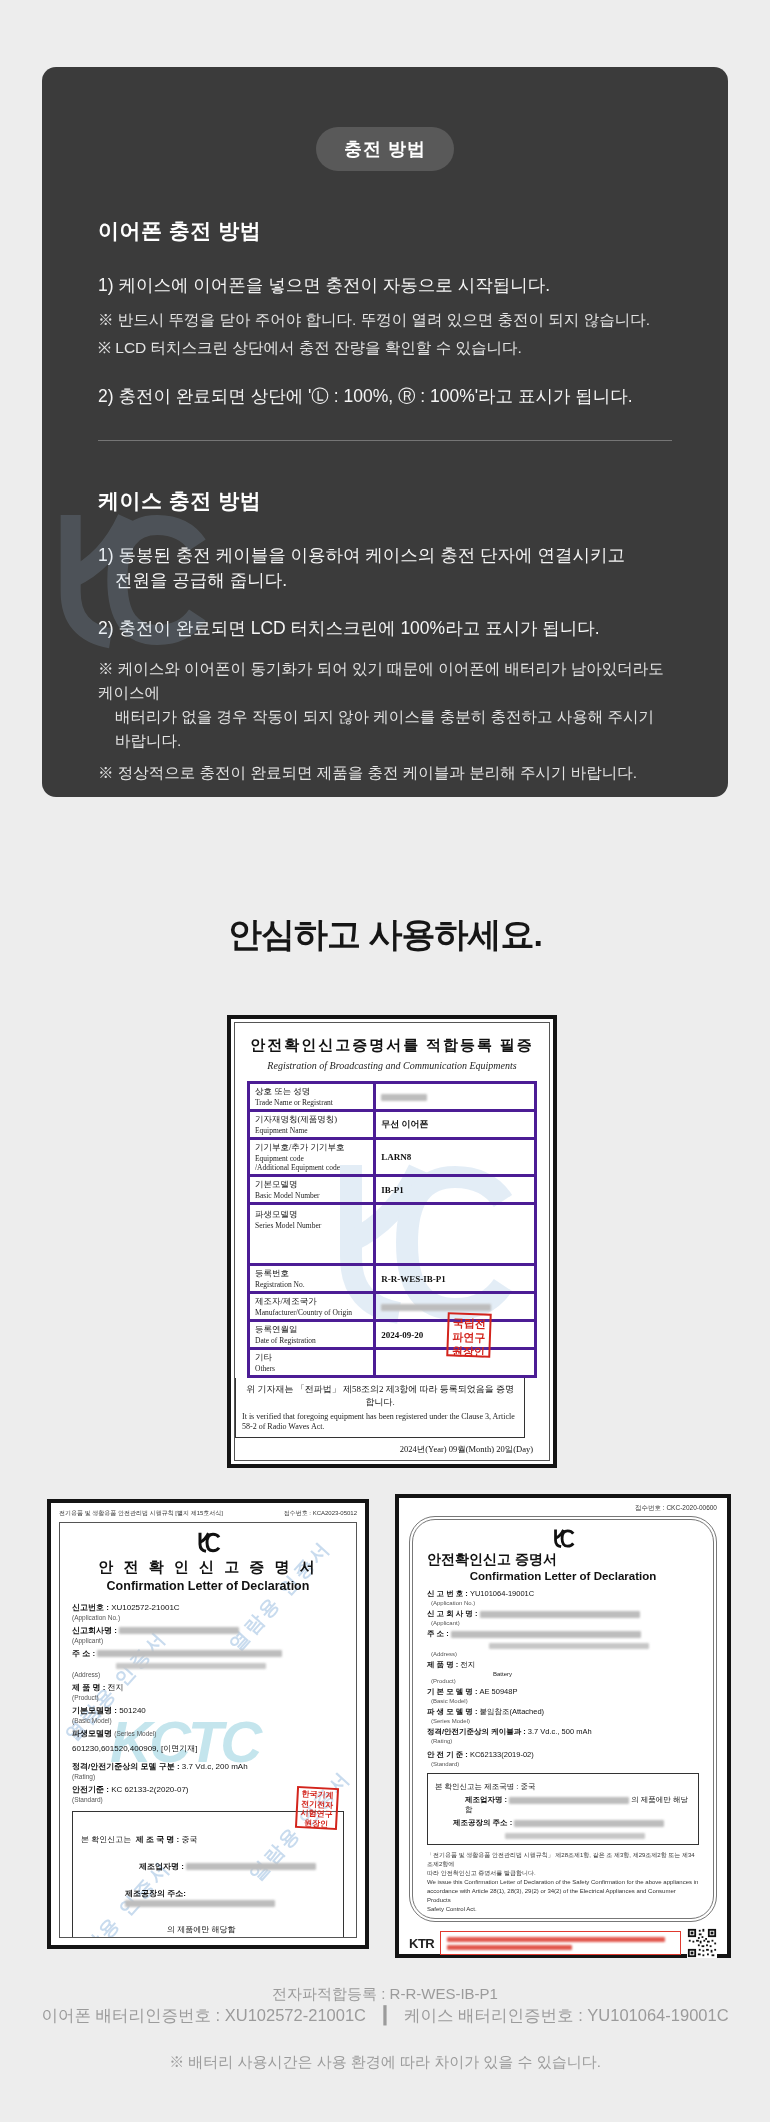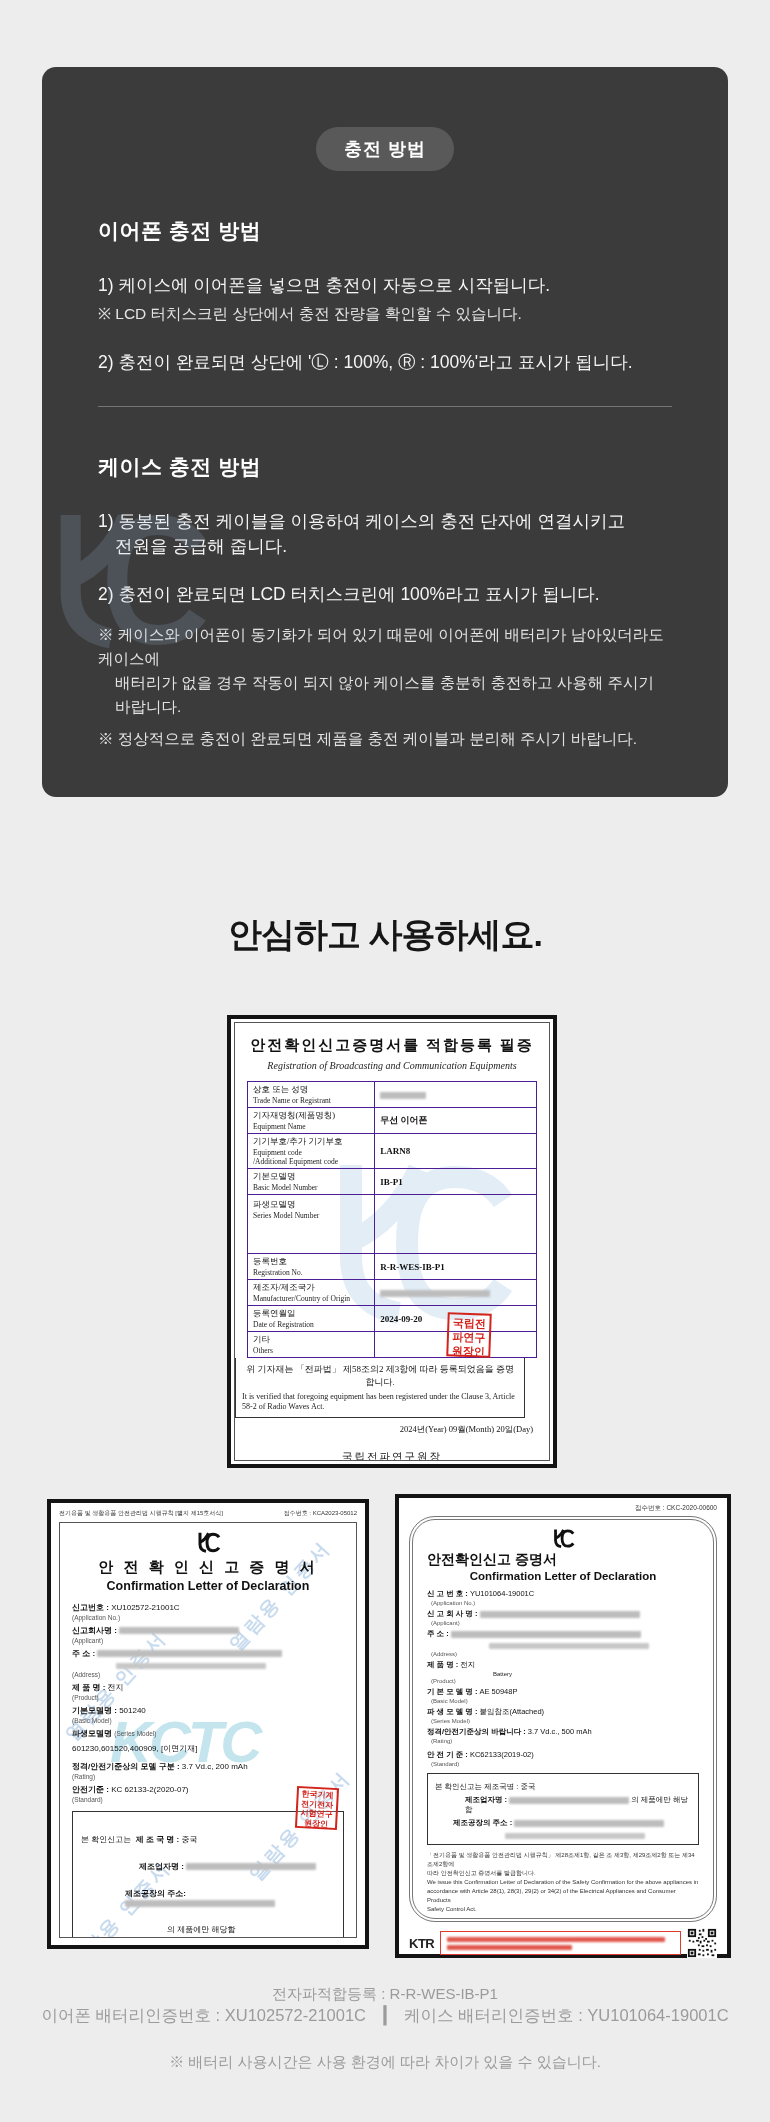--- a/index.html
+++ b/index.html
@@ -23,21 +23,21 @@
   .cert{position:absolute;background:#fff;border:4px solid #141414;box-sizing:border-box;}
   .serif{font-family:"Liberation Serif",serif;}
 
   
   .cert1{left:227px;top:1015px;width:330px;height:453px;padding:3px;}
   .cert1-inner{border:1px solid #555;height:100%;box-sizing:border-box;position:relative;overflow:hidden;background:#fff;}
   .c1-wm{position:absolute;left:60px;top:90px;opacity:.5;pointer-events:none;}
   .c1-title{margin-top:13px;text-align:center;font-size:15px;font-weight:bold;letter-spacing:2px;color:#111;position:relative;}
   .c1-sub{margin-top:5px;text-align:center;font-size:10px;font-style:italic;color:#222;position:relative;}
   .c1-table{width:calc(100% - 24px);margin:10px 12px 0;border-collapse:collapse;position:relative;}
-  .c1-table td{border:1px solid #4c1d95;padding:2px 5px;vertical-align:middle;}
+  .c1-table td{border:3px solid #4c1d95;padding:2px 5px;vertical-align:middle;}
   .c1-lab{width:44%;}
   .c1-ko{font-size:8.5px;color:#111;}
   .c1-en{font-size:7.5px;color:#222;}
   .c1-val{font-size:9px;font-weight:bold;color:#111;}
   .row-tall td{height:52px;vertical-align:top;padding-top:4px;}
   .c1-stmt{width:calc(100% - 24px);margin:0 0;border:1px solid #333;border-top:none;box-sizing:border-box;padding:5px 6px 4px;position:relative;}
   .c1-stmt-ko{font-size:9px;text-align:center;color:#111;}
   .c1-stmt-en{font-size:8px;color:#222;margin-top:3px;line-height:1.3;}
   .c1-date{margin:6px 16px 0 0;text-align:right;font-size:8.5px;color:#111;position:relative;}
   .c1-signer{margin-top:14px;text-align:center;font-size:10.5px;letter-spacing:2px;color:#111;position:relative;}
@@ -93,20 +93,21 @@
 </head>
 <body>
 
 <div class="page">
 
   <div class="card">
     <div class="badge">충전 방법</div>
 
     <div class="sec-title">이어폰 충전 방법</div>
     <div class="step">1) 케이스에 이어폰을 넣으면 충전이 자동으로 시작됩니다.</div>
+    <div class="note">※ 반드시 뚜껑을 닫아 주어야 합니다. 뚜껑이 열려 있으면 충전이 되지 않습니다.</div>
     <div class="note" style="margin-top:4px">※ LCD 터치스크린 상단에서 충전 잔량을 확인할 수 있습니다.</div>
     <div class="step" style="margin-top:24px">2) 충전이 완료되면 상단에 'Ⓛ : 100%, Ⓡ : 100%'라고 표시가 됩니다.</div>
 
     <div class="divider"></div>
 
     <div class="sec-title" style="">케이스 충전 방법</div>
     <div class="step">
       <div>1) 동봉된 충전 케이블을 이용하여 케이스의 충전 단자에 연결시키고</div>
       <div class="cont" style="padding-left:17px">전원을 공급해 줍니다.</div>
     </div>
@@ -317,21 +318,21 @@
           <div class="c3-line"><b>주              소 :</b> <span class="rb" style="width:190px"></span></div>
           <div style="margin-top:2px;padding-left:62px"><span class="rb2" style="width:160px"></span></div>
           <div class="c3-sub">(Address)</div>
           <div class="c3-line"><b>제      품      명 :</b> <span>전지</span></div>
           <div class="c3-sub" style="padding-left:66px;color:#222">Battery</div>
           <div class="c3-sub">(Product)</div>
           <div class="c3-line"><b>기 본 모 델 명 :</b> <span>AE 50948P</span></div>
           <div class="c3-sub">(Basic Model)</div>
           <div class="c3-line"><b>파 생 모 델 명 :</b> <span>붙임참조(Attached)</span></div>
           <div class="c3-sub">(Series Model)</div>
-          <div class="c3-line"><b>정격/안전기준상의 바랍니다 :</b> <span>3.7 Vd.c., 500 mAh</span></div>
+          <div class="c3-line"><b>정격/안전기준상의 케이블과 :</b> <span>3.7 Vd.c., 500 mAh</span></div>
           <div class="c3-sub">(Rating)</div>
           <div class="c3-line" style="margin-top:6px"><b>안   전   기   준 :</b> <span>KC62133(2019-02)</span></div>
           <div class="c3-sub">(Standard)</div>
         </div>
 
         <div class="c3-scope">
           <div class="ln">본 확인신고는 제조국명 : 중국</div>
           <div class="ln" style="padding-left:30px"><b>제조업자명 :</b>&nbsp;<span class="rb" style="width:120px"></span>&nbsp;<span>의 제품에만 해당함</span></div>
           <div class="ln" style="padding-left:18px"><b>제조공장의 주소 :</b>&nbsp;<span class="rb" style="width:150px"></span></div>
           <div class="ln" style="padding-left:70px"><span class="rb2" style="width:140px"></span></div>

